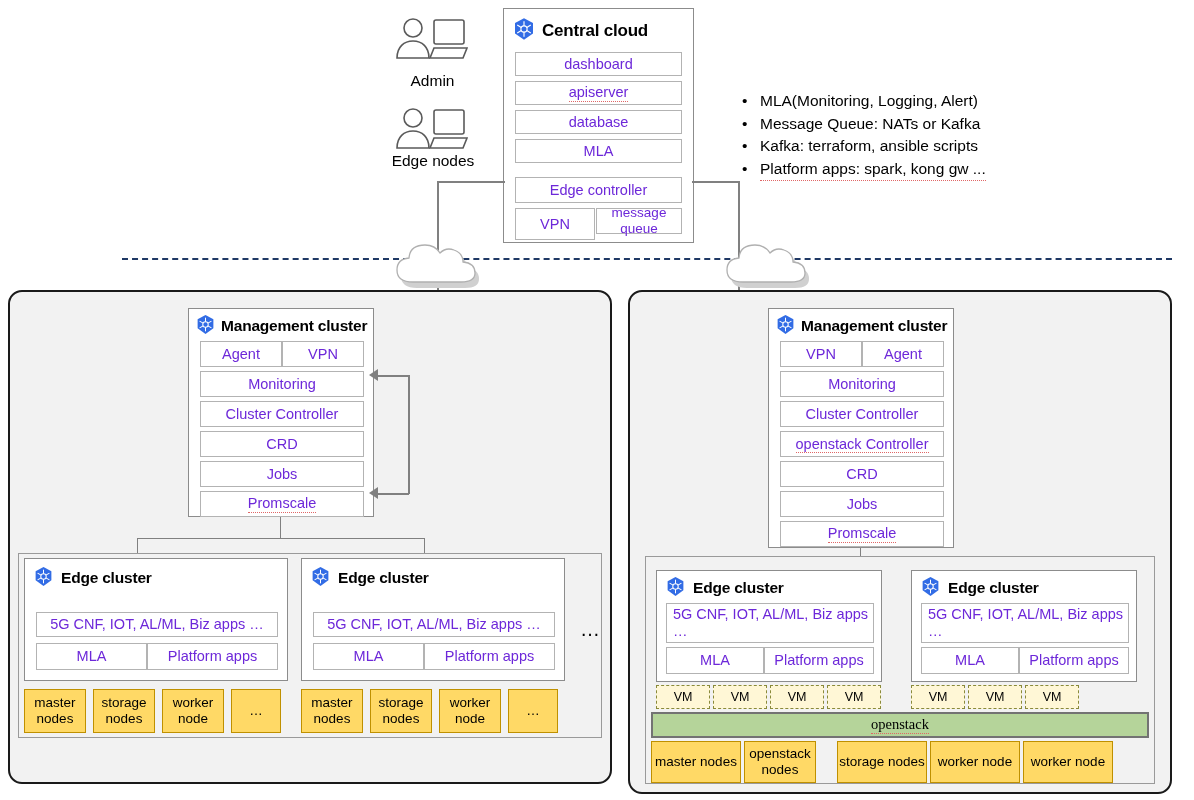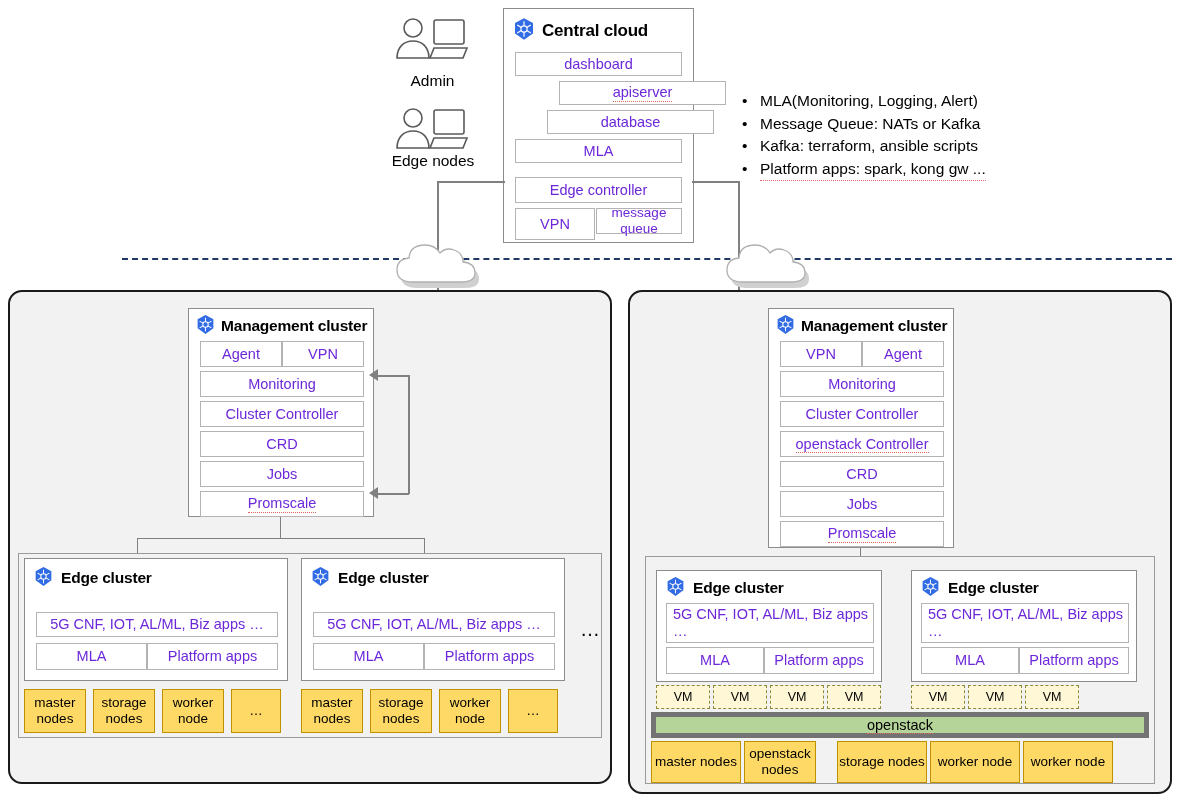--- a/index.html
+++ b/index.html
@@ -46,23 +46,24 @@
     display:flex;align-items:center;justify-content:center;
     font-size:13.5px;line-height:1.2;text-align:center;
     flex-direction:column;
   }
   .vmbox{
     background:#fff7d6;border:1.5px dashed #8a8a3a;
     display:flex;align-items:center;justify-content:center;
     font-size:12.5px;
   }
   .osbar{
-    background:#b5d49a;border:5px solid #737373;
+    background:#b5d49a;border:2px solid #737373;
     display:flex;align-items:center;justify-content:center;
     font-size:14.5px;
+    font-family:Liberation Serif, serif;
   }
 
   
   .bullets{font-size:15.5px;line-height:22.5px;}
   .bullets .row{display:flex;}
   .bullets .dot{width:18px;flex:0 0 18px;}
   .squig{border-bottom:1.5px dotted #e06666;}
 
   .dashdiv{border-top:2.5px dashed #1f3864;}
   .conn{background:#808080;}
@@ -86,24 +87,24 @@
             <line x1="14.7" y1="13.6" x2="18.8" y2="15.9"></line>
           <line x1="5.2" y1="15.9" x2="9.3" y2="13.6"></line>
             <line x1="14.7" y1="10.4" x2="18.8" y2="8.1"></line>
         </g>
       </svg>
     </span>
     <span>Central cloud</span>
   </div>
 
   <div class="abs wbox" style="left:11px;top:43px;width:167px;height:24px;">dashboard</div>
-  <div class="abs wbox" style="left:11px;top:72px;width:167px;height:24px;margin-left:44px;">
+  <div class="abs wbox" style="left:11px;top:72px;width:167px;height:24px;">
     <span class="squig">apiserver</span>
   </div>
-  <div class="abs wbox" style="left:11px;top:101px;width:167px;height:24px;margin-left:32px;">database</div>
+  <div class="abs wbox" style="left:11px;top:101px;width:167px;height:24px;">database</div>
   <div class="abs wbox" style="left:11px;top:130px;width:167px;height:24px;">MLA</div>
   <div class="abs wbox" style="left:11px;top:168px;width:167px;height:26px;">Edge controller</div>
   <div class="abs wbox" style="left:11px;top:199px;width:80px;height:32px;">VPN</div>
   <div class="abs wbox small" style="left:92px;top:199px;width:86px;height:24px;padding:12px 2px;">message queue</div>
 </div>
 
 <div class="abs" style="left:393px;top:14px;width:78px;height:78px;">
   <svg width="78" height="58" viewBox="0 0 78 58">
     <g fill="#ffffff" stroke="#5a5a5a" stroke-width="1.6">
       <rect x="41" y="6" width="30" height="24" rx="2"></rect>

